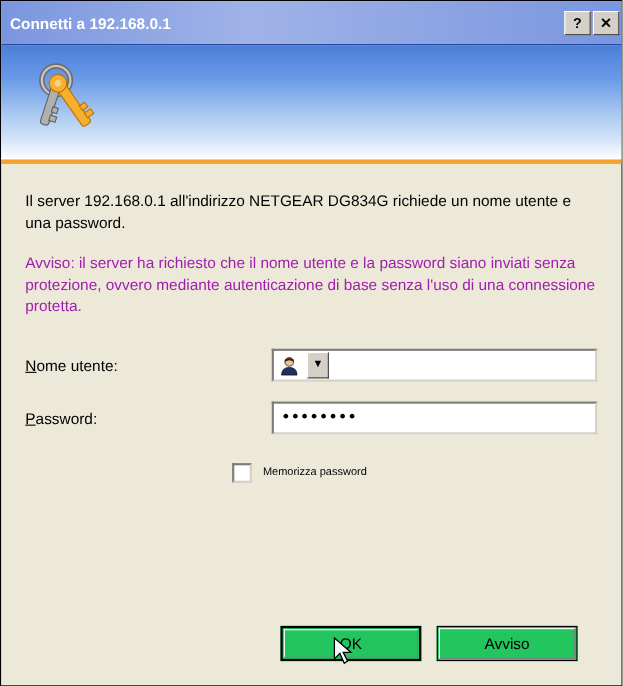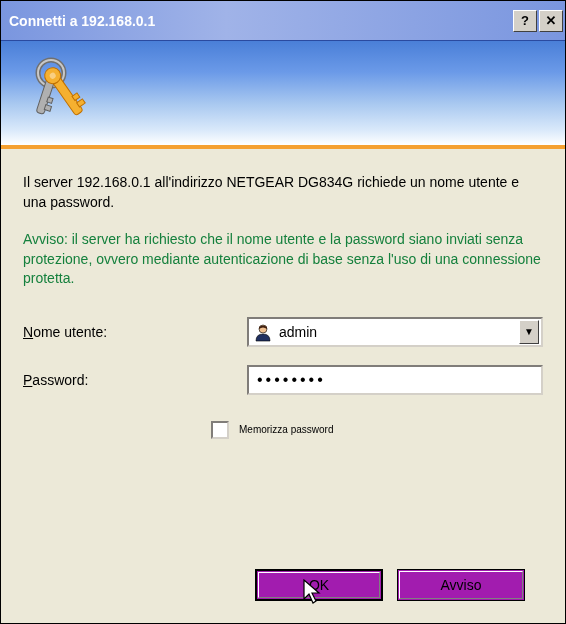--- a/index.html
+++ b/index.html
@@ -70,21 +70,21 @@
       justify-content: space-between;
     }
     .message {
       font-size: 14px;
       color: #000;
       line-height: 1.4;
       margin-bottom: 18px;
     }
     .warning {
       font-size: 14px;
-      color: #15803d;
+      color: #a21caf;
       line-height: 1.4;
       margin-bottom: 28px;
     }
     .form-row {
       display: flex;
       align-items: center;
       margin-bottom: 18px;
       gap: 36px;
     }
     .form-label {
@@ -155,21 +155,21 @@
     .button-row {
       display: flex;
       justify-content: flex-end;
       gap: 14px;
       padding: 0 18px 22px 0;
       margin-top: auto;
     }
     .btn {
       width: 128px;
       height: 32px;
-      background: #a21caf;
+      background: #22c55e;
       border: 1px solid #000;
       font-size: 14px;
       font-family: Tahoma, Arial, sans-serif;
       cursor: pointer;
       position: relative;
     }
     .btn.default {
       border: 2px solid #000;
     }
     .btn-inner {
@@ -230,21 +230,20 @@
     <div class="warning">Avviso: il server ha richiesto che il nome utente e la password siano inviati senza protezione, ovvero mediante autenticazione di base senza l'uso di una connessione protetta.</div>
 
     <div class="form-row">
       <div class="form-label"><span class="underline">N</span><span>ome utente:</span></div>
       <div class="combo">
         <svg class="combo-icon" viewBox="0 0 20 20">
           <circle cx="10" cy="7" r="4" fill="#f0c090" stroke="#000" stroke-width="0.6"></circle>
           <path d="M3 19 Q3 12 10 12 Q17 12 17 19 Z" fill="#203060" stroke="#000" stroke-width="0.6"></path>
           <path d="M6 5 Q10 2 14 5 L14 7 Q10 4 6 7 Z" fill="#402010"></path>
         </svg>
-        <span class="combo-text">admin</span>
         <div class="combo-arrow">
           <span>▼</span>
         </div>
       </div>
     </div>
 
     <div class="form-row">
       <div class="form-label"><span class="underline">P</span><span>assword:</span></div>
       <input type="text" class="password-input" readonly="" value="••••••••" style="">
     </div>

